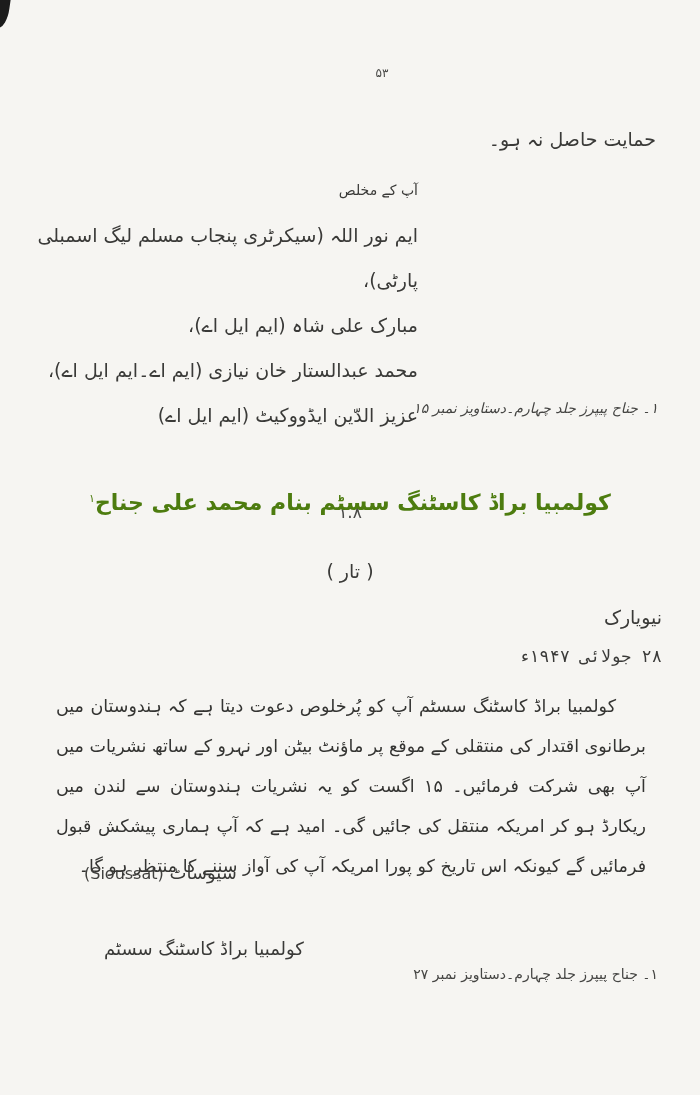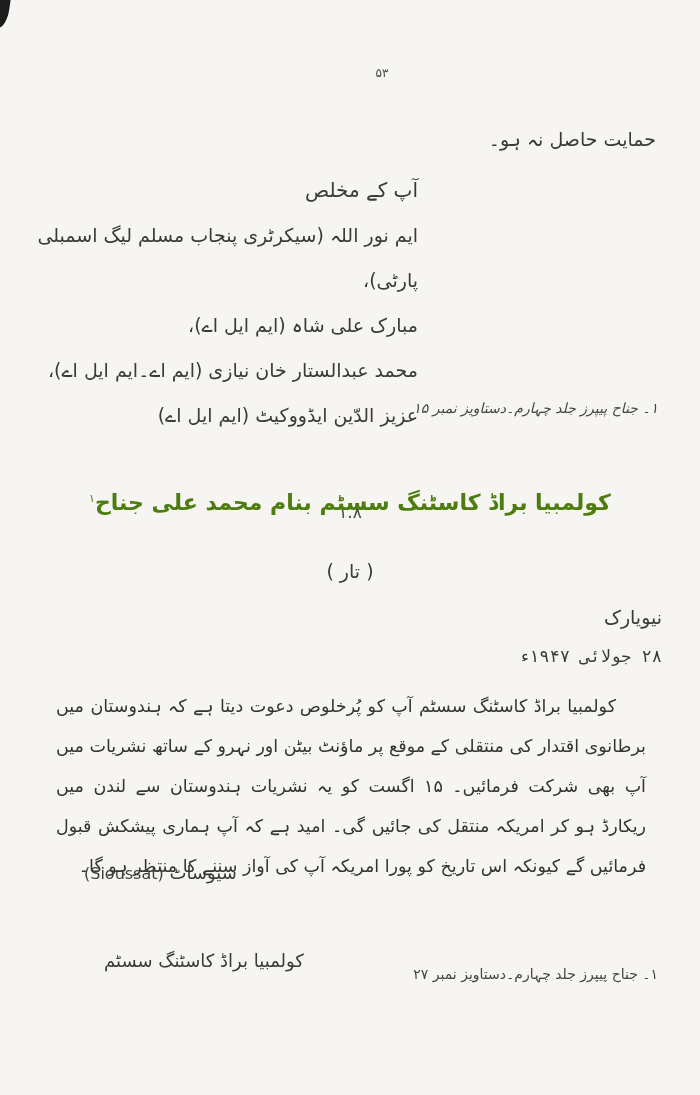--- a/index.html
+++ b/index.html
@@ -15,39 +15,39 @@
   .corner-smudge{
     top:-6px;left:-5px;width:14px;height:34px;background:#1c1c1c;
     transform:rotate(8deg);border-radius:0 0 60% 0;
   }
   .page-number{top:66px;font-size:12px;letter-spacing:2px;color:#4a4a48;padding-left:32px;}
   .closing-line{top:128px;right:44px;font-size:19px;text-align:right;}
   .signature-block{
     top:168px;left:0;width:418px;text-align:right;
     font-size:19px;line-height:45px;
   }
-  .signature-block .salutation{font-size:20px;}
+  .signature-block .salutation{font-size:14px;}
   .footnote{font-size:14px;color:#454543;text-align:right;}
   .footnote-1{top:400px;right:42px;font-style:italic;}
   .footnote-2{top:966px;right:42px;}
   .section-number{top:474px;font-size:17px;color:#4a4a48;margin-top:28px;}
   .section-title{top:490px;font-size:22px;font-weight:bold;color:#4d7c0f;}
   .section-title sup{font-size:11px;font-weight:normal;}
   .section-subtitle{top:560px;font-size:19px;}
   .place-line{top:606px;right:38px;font-size:19px;text-align:right;}
   .date-line{top:646px;right:38px;font-size:17px;text-align:right;font-family:Liberation Mono, monospace;}
   .body-paragraph{
     top:686px;left:56px;width:590px;
     font-size:17.5px;line-height:40px;
     text-align:justify;text-indent:30px;
     color:#343432;
   }
   .sender-name{top:862px;left:84px;font-size:18px;}
   .sender-name .latin{font-size:16px;color:#3f3f3d;direction:ltr;unicode-bidi:embed;}
-  .sender-org{top:938px;left:104px;font-size:18px;margin-top:12px;}
+  .sender-org{top:938px;left:104px;font-size:18px;}
 </style>
 </head>
 <body>
 
 <div class="abs corner-smudge"></div>
 
 <div class="abs center page-number rtl">۵۳</div>
 
 <div class="abs closing-line rtl">حمایت حاصل نہ ہو۔</div>
 

